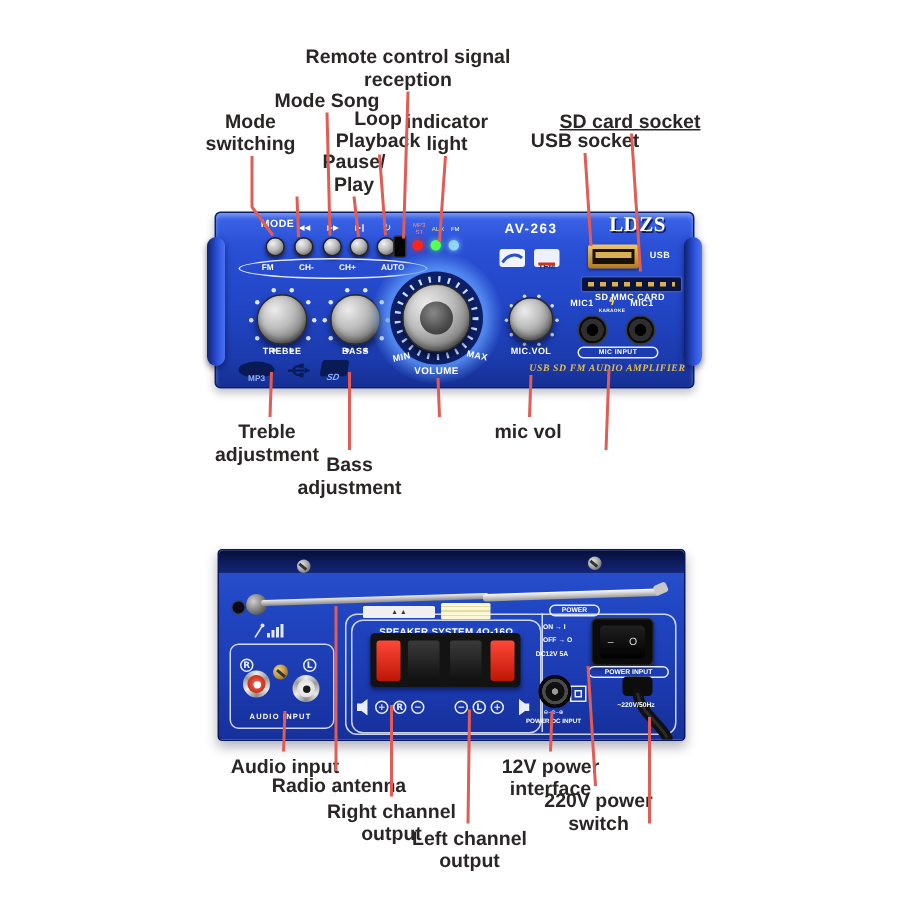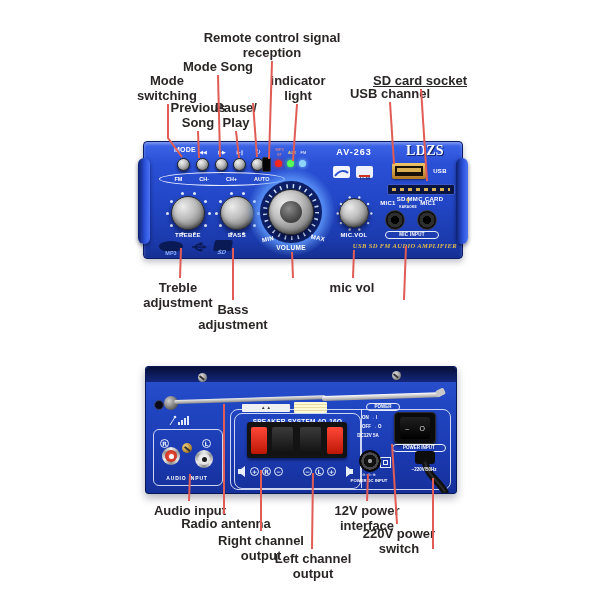--- a/index.html
+++ b/index.html
@@ -280,26 +280,26 @@
       <path d="M392,444 L397,524"></path>
       <path d="M433,478 L433,549"></path>
     </g>
   </svg>
 
   <div class="callout" style="left:272px;top:30px;">Remote control signal
 reception</div>
   <div class="callout" style="left:218px;top:59px;">Mode Song</div>
   <div class="callout" style="left:167px;top:73px;">Mode
 switching</div>
+  <div class="callout" style="left:252px;top:71px;">Loop
+Playback</div>
   <div class="callout" style="left:298px;top:73px;">indicator
 light</div>
   <div class="callout" style="left:420px;top:73px;text-decoration:underline;">SD card socket</div>
-  <div class="callout" style="left:390px;top:86px;">USB channel</div>
-  <div class="callout" style="left:198px;top:100px;">Previous
-Song</div>
+  <div class="callout" style="left:390px;top:86px;">USB socket</div>
   <div class="callout" style="left:236px;top:100px;">Pause/
 Play</div>
 
   <div class="callout" style="left:178px;top:280px;">Treble
 adjustment</div>
   <div class="callout" style="left:233px;top:302px;">Bass
 adjustment</div>
   <div class="callout" style="left:352px;top:280px;">mic vol</div>
 
   <div class="callout" style="left:190px;top:503px;">Audio input</div>

